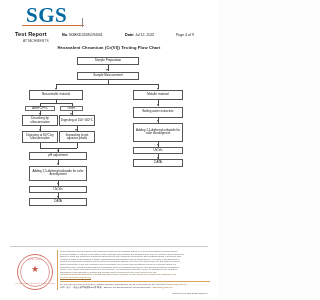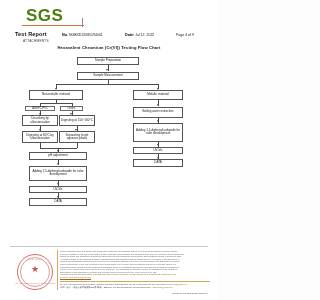--- a/index.html
+++ b/index.html
@@ -9,23 +9,23 @@
     font-family:"Liberation Sans", sans-serif;
     color:#1b1b1b;
     overflow:hidden;
     position:relative;
   }
   .page{position:relative;width:218px;height:300px;background:#ffffff;}
 
   
   .logo-wrap{position:absolute;left:26px;top:6px;width:62px;height:24px;}
   .logo-text{
-    font-family:Liberation Sans, sans-serif;
-    font-weight:bold;font-size:17px;letter-spacing:0.5px;
-    color:#4d7c0f;line-height:19px;
+    font-family:Liberation Serif, serif;
+    font-weight:bold;font-size:21px;letter-spacing:0.5px;
+    color:#0369a1;line-height:19px;
   }
   .logo-rule{position:absolute;left:-4px;top:19px;width:62px;height:1.4px;background:#d1713a;}
   .logo-tick{position:absolute;left:56px;top:12px;width:1.4px;height:9px;background:#8b8b8b;}
 
   .hdr-row{position:absolute;left:0;top:31px;width:218px;height:9px;}
   .tr-title{
     position:absolute;left:15px;top:0;
     font-size:5.6px;font-weight:bold;color:#111;letter-spacing:0.1px;
   }
   .tr-sub{

